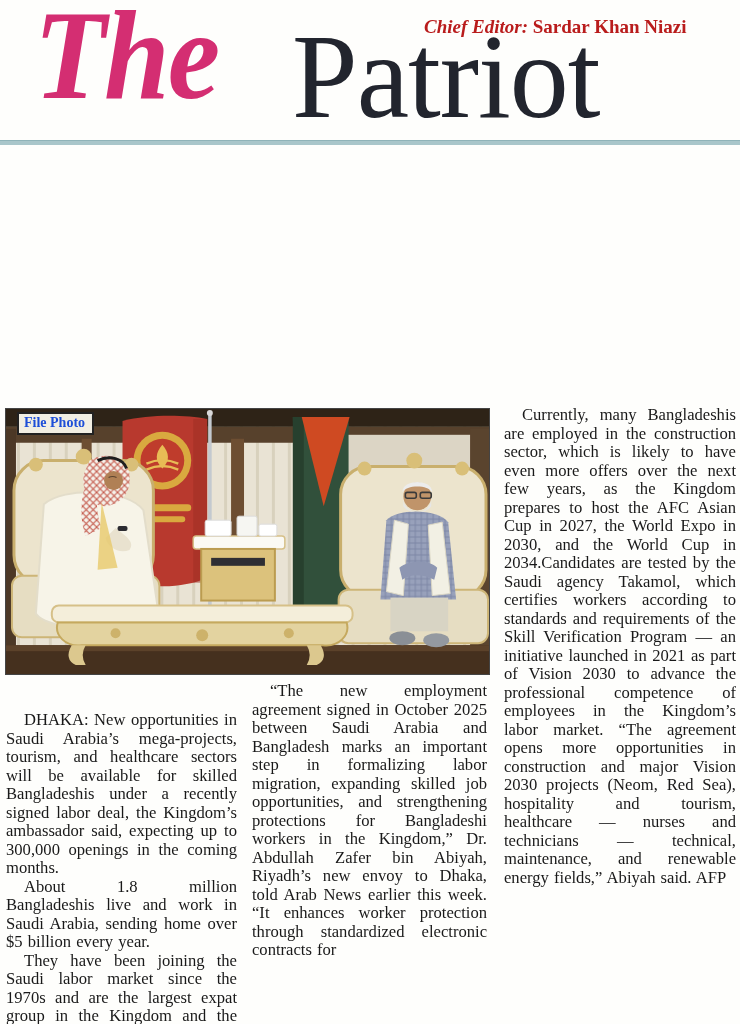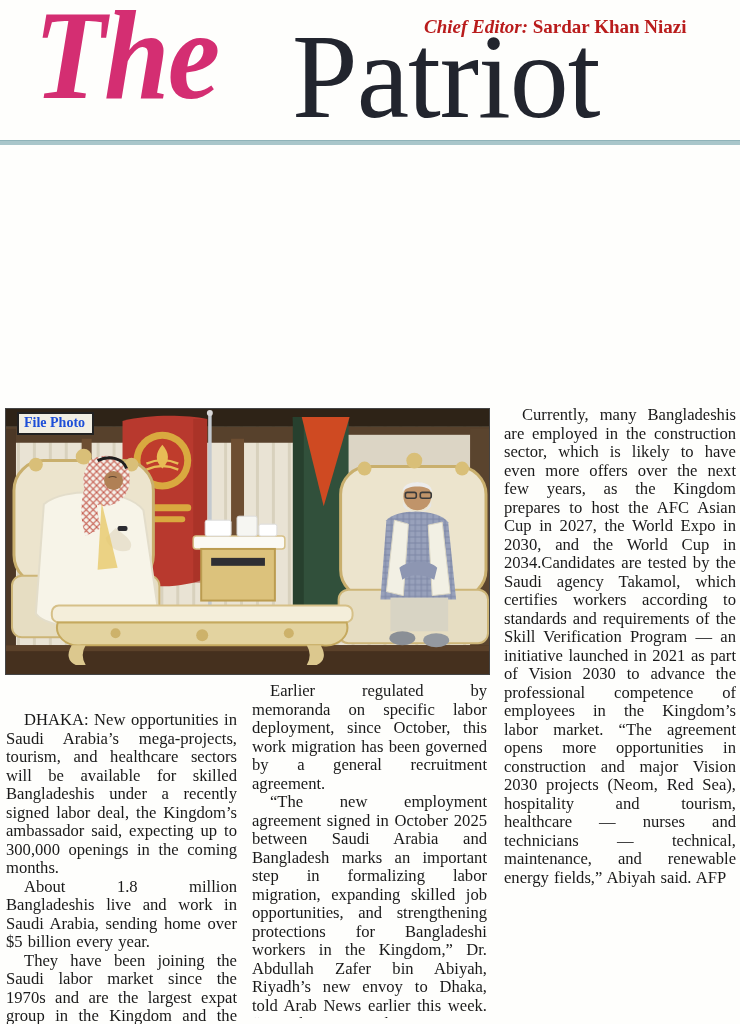--- a/index.html
+++ b/index.html
@@ -191,20 +191,19 @@
     </svg>
     <div class="file-photo">File Photo</div>
   </div>
 
   <div class="col col-1">
       <p>DHAKA: New opportunities in Saudi Arabia’s mega-projects, tourism, and healthcare sectors will be available for skilled Bangladeshis under a recently signed labor deal, the Kingdom’s ambassador said, expecting up to 300,000 openings in the coming months.</p>
       <p>About 1.8 million Bangladeshis live and work in Saudi Arabia, sending home over $5 billion every year.</p>
       <p>They have been joining the Saudi labor market since the 1970s and are the largest expat group in the Kingdom and the largest Bangladeshi community outside Bangladesh.</p>
     </div>
   <div class="col col-2">
-      <p>Earlier regulated by memoranda on specific labor deployment, since October, this work migration has been governed by a general recruitment agreement.</p>
       <p>“The new employment agreement signed in October 2025 between Saudi Arabia and Bangladesh marks an important step in formalizing labor migration, expanding skilled job opportunities, and strengthening protections for Bangladeshi workers in the Kingdom,” Dr. Abdullah Zafer bin Abiyah, Riyadh’s new envoy to Dhaka, told Arab News earlier this week. “It enhances worker protection through standardized electronic contracts for</p>
     </div>
   <div class="col col-3">
       <p>Currently, many Bangladeshis are employed in the construction sector, which is likely to have even more offers over the next few years, as the Kingdom prepares to host the AFC Asian Cup in 2027, the World Expo in 2030, and the World Cup in 2034.Candidates are tested by the Saudi agency Takamol, which certifies workers according to standards and requirements of the Skill Verification Program — an initiative launched in 2021 as part of Vision 2030 to advance the professional competence of employees in the Kingdom’s labor market. “The agreement opens more opportunities in construction and major Vision 2030 projects (Neom, Red Sea), hospitality and tourism, healthcare — nurses and technicians — technical, maintenance, and renewable energy fields,” Abiyah said. AFP</p>
     </div>
 
 </div>
 
 </body></html>

